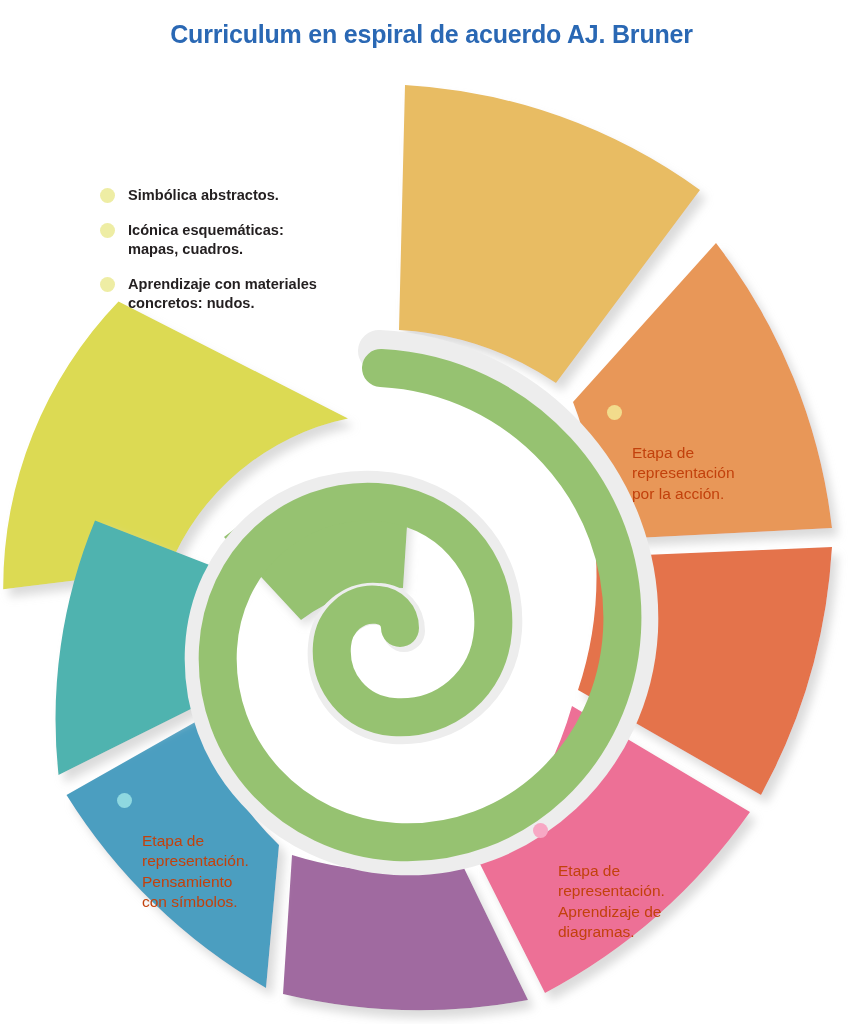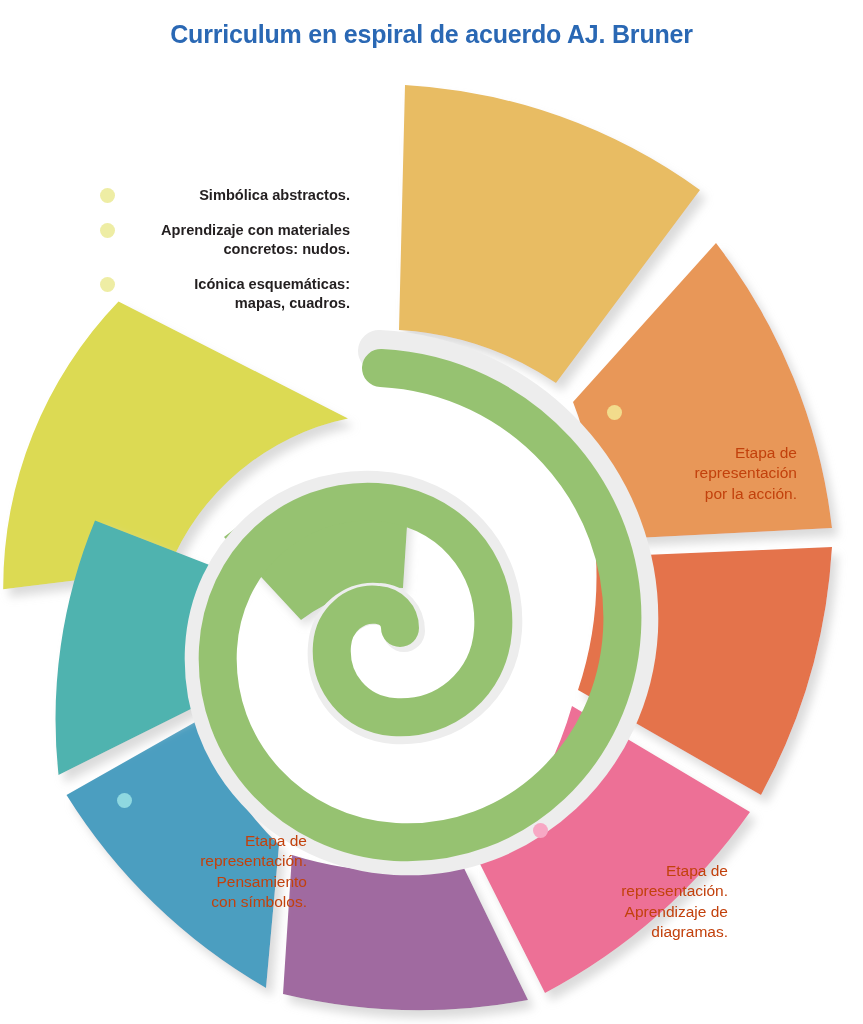--- a/index.html
+++ b/index.html
@@ -30,21 +30,21 @@
     line-height:1.32;
     color:#c2410c;
     white-space:pre-line;
     pointer-events:none;
   }
   .bullet{
     position:absolute;
     width:15px;height:15px;border-radius:50%;
     display:block;
   }
-  .lab-text{display:block;text-align:right;}
+  .lab-text{display:block;}
 
   
   #yellow-list{
     position:absolute;left:100px;top:186px;width:250px;
   }
   #yellow-list .row{position:relative;margin-bottom:16px;padding-left:28px;}
   #yellow-list .row .bullet{left:0;top:2px;}
   #yellow-list .row .lab-text{
     font-family:"Liberation Sans", sans-serif;
     font-size:14.6px;font-weight:bold;color:#231f20;line-height:1.3;
@@ -176,27 +176,27 @@
     </g>
   </svg>
 
   <div id="yellow-list">
     <div class="row">
       <span class="bullet" style="background:#EEEDA4"></span>
       <span class="lab-text">Simbólica abstractos.</span>
     </div>
     <div class="row">
       <span class="bullet" style="background:#EEEDA4"></span>
-      <span class="lab-text">Aprendizaje con materiales
-concretos: nudos.</span>
+      <span class="lab-text">Icónica esquemáticas:
+mapas, cuadros.</span>
     </div>
     <div class="row">
       <span class="bullet" style="background:#EEEDA4"></span>
-      <span class="lab-text">Icónica esquemáticas:
-mapas, cuadros.</span>
+      <span class="lab-text">Aprendizaje con materiales
+concretos: nudos.</span>
     </div>
   </div>
 
   <div class="seg-label callout" style="left:607px;top:402px;width:165px;">
     <span class="bullet" style="background:#F2DC8C"></span>
     <span class="lab-text">Etapa de
 representación
 por la acción.</span>
   </div>
 

